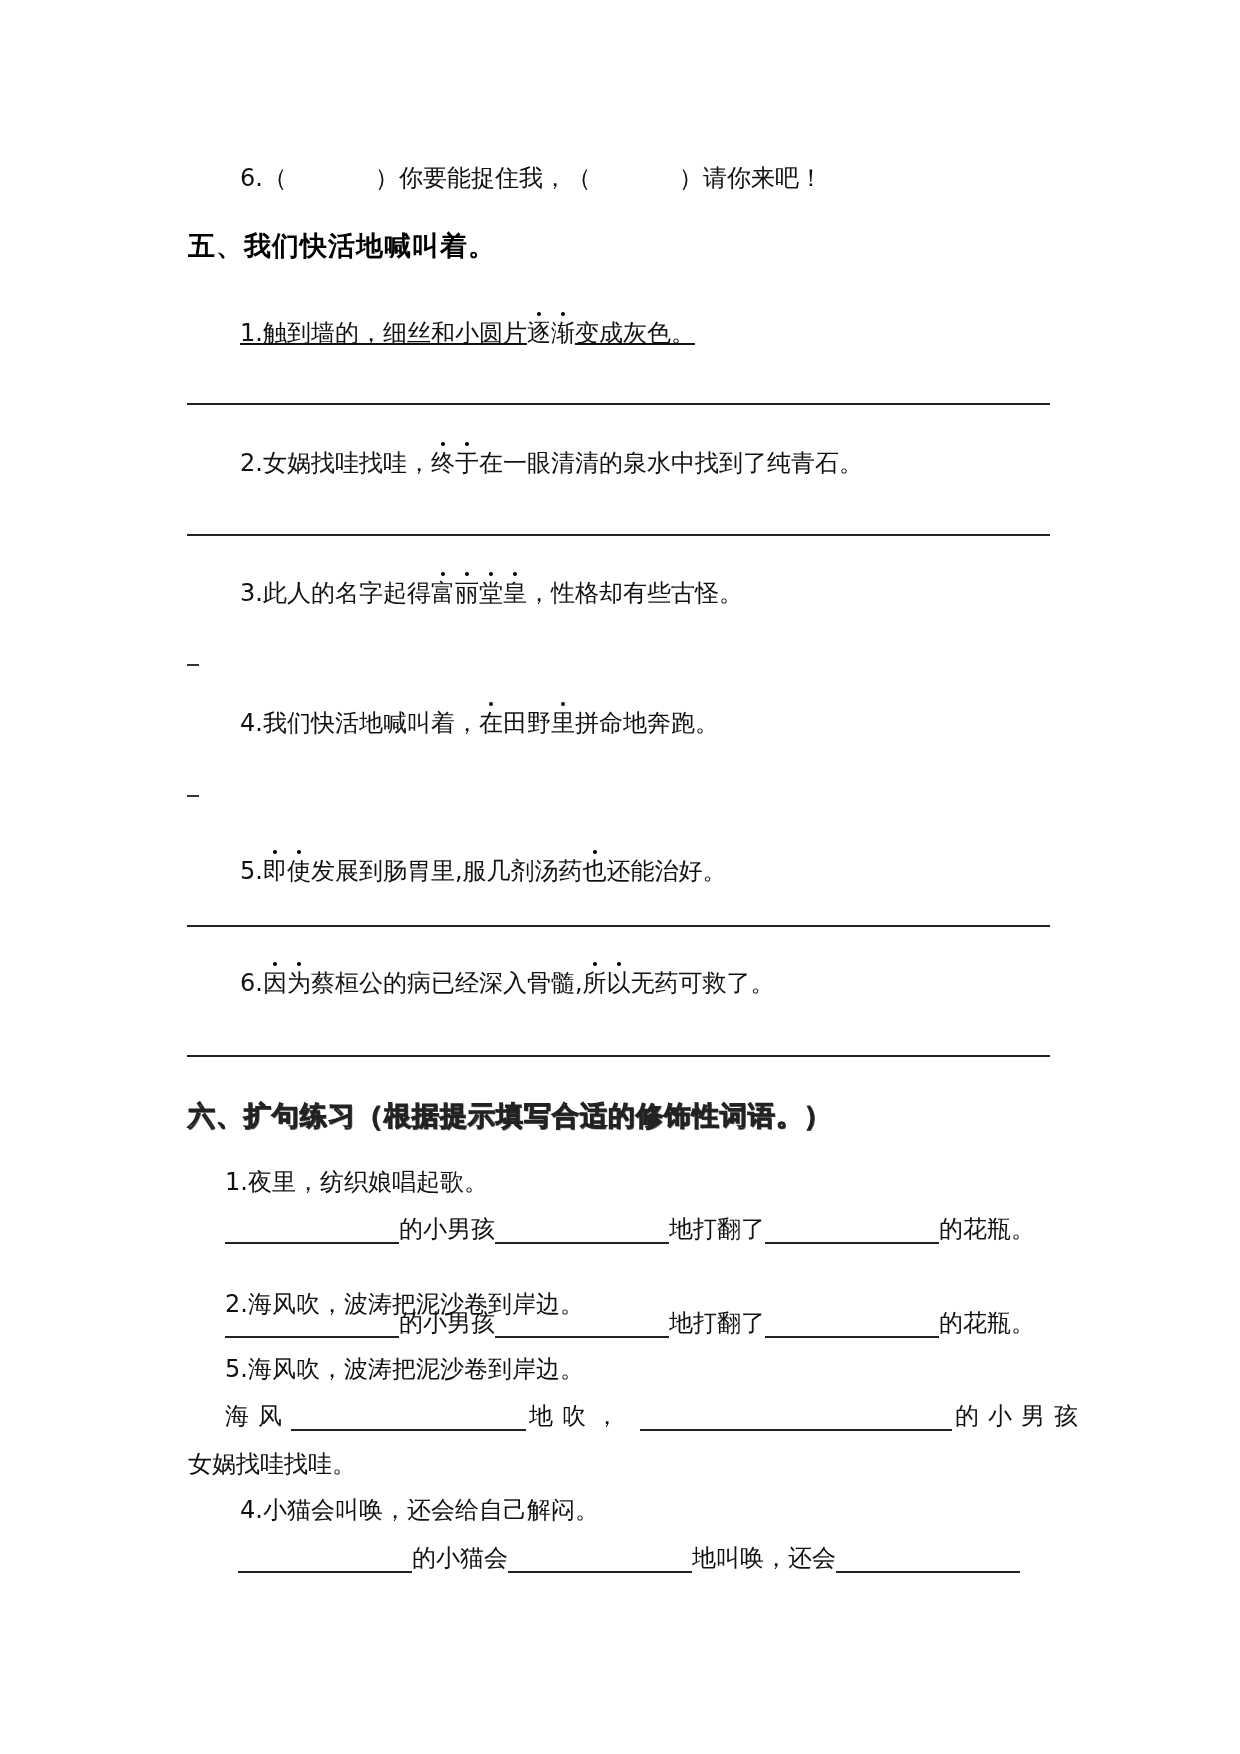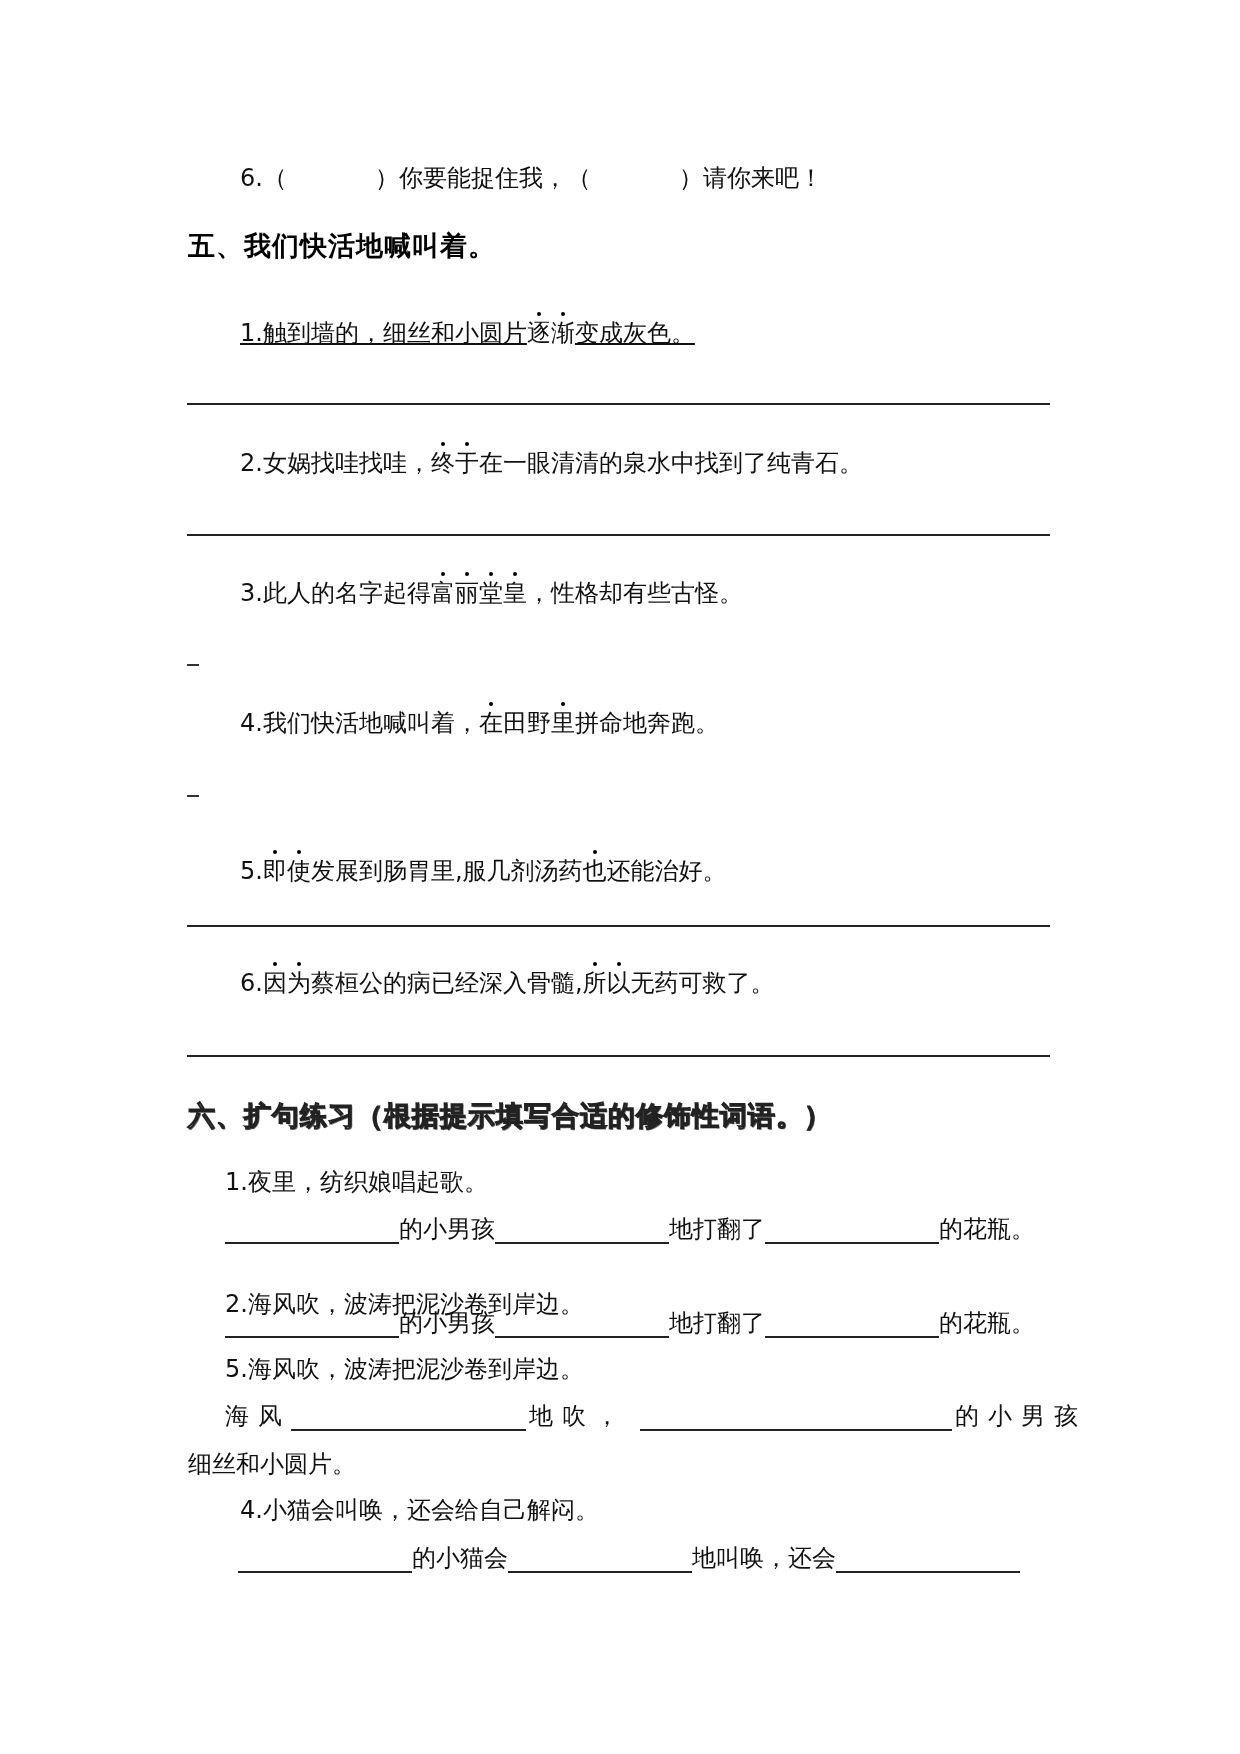--- a/index.html
+++ b/index.html
@@ -61,18 +61,18 @@
 
 <div class="abs line-text" style="left:225px; top:1261px;margin-top:28px;">2.海风吹，波涛把泥沙卷到岸边。</div>
 <div class="abs line-text" style="left:225px; top:1308px;">
   <span class="blank" style="width:174px;"></span><span>的小男孩</span><span class="blank" style="width:174px;"></span><span>地打翻了</span><span class="blank" style="width:174px;"></span><span>的花瓶。</span>
 </div>
 
 <div class="abs line-text" style="left:225px; top:1354px;">5.海风吹，波涛把泥沙卷到岸边。</div>
 <div class="abs line-text" style="left:225px; top:1401px;">
   <span class="sp">海风</span><span class="blank" style="width:235px;"></span><span class="sp" style="margin-left:3px;">地吹，</span><span class="blank" style="width:312px; margin-left:12px;"></span><span class="sp" style="margin-left:3px;">的小男孩</span>
 </div>
-<div class="abs line-text" style="left:188px; top:1449px;">细丝和小圆片。</div>
+<div class="abs line-text" style="left:188px; top:1449px;">女娲找哇找哇。</div>
 
 <div class="abs line-text" style="left:240px; top:1495px;">4.小猫会叫唤，还会给自己解闷。</div>
 <div class="abs line-text" style="left:238px; top:1543px;">
   <span class="blank" style="width:174px;"></span><span>的小猫会</span><span class="blank" style="width:184px;"></span><span>地叫唤，还会</span><span class="blank" style="width:184px;"></span>
 </div>
 
 </body></html>

